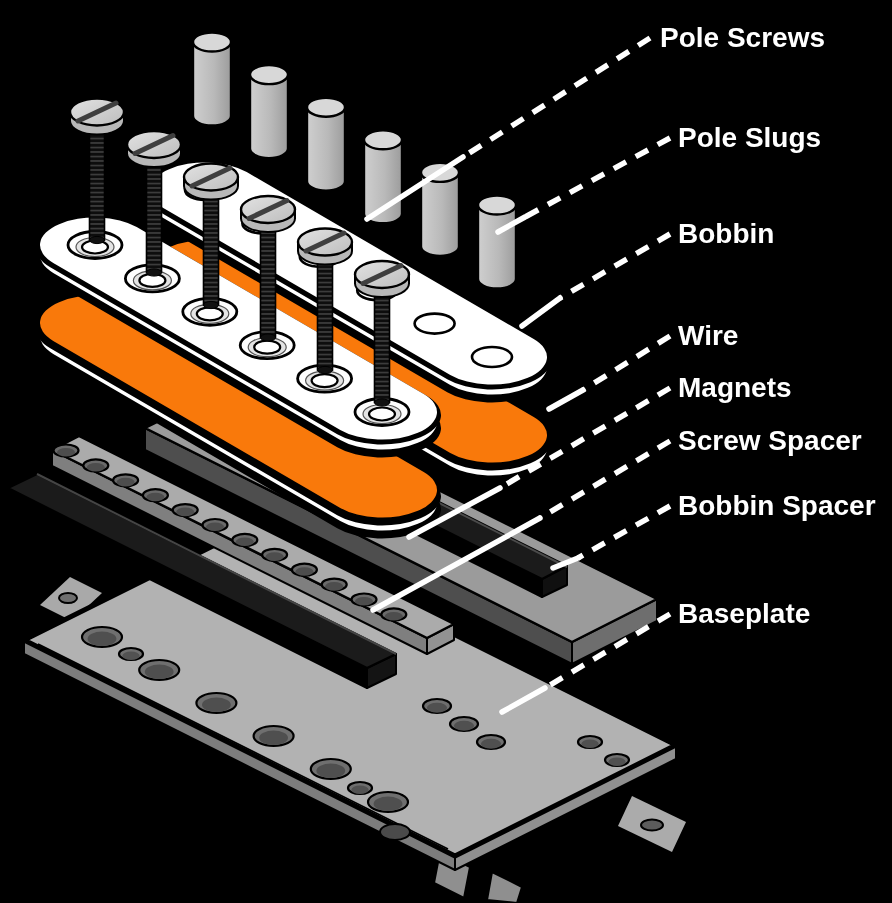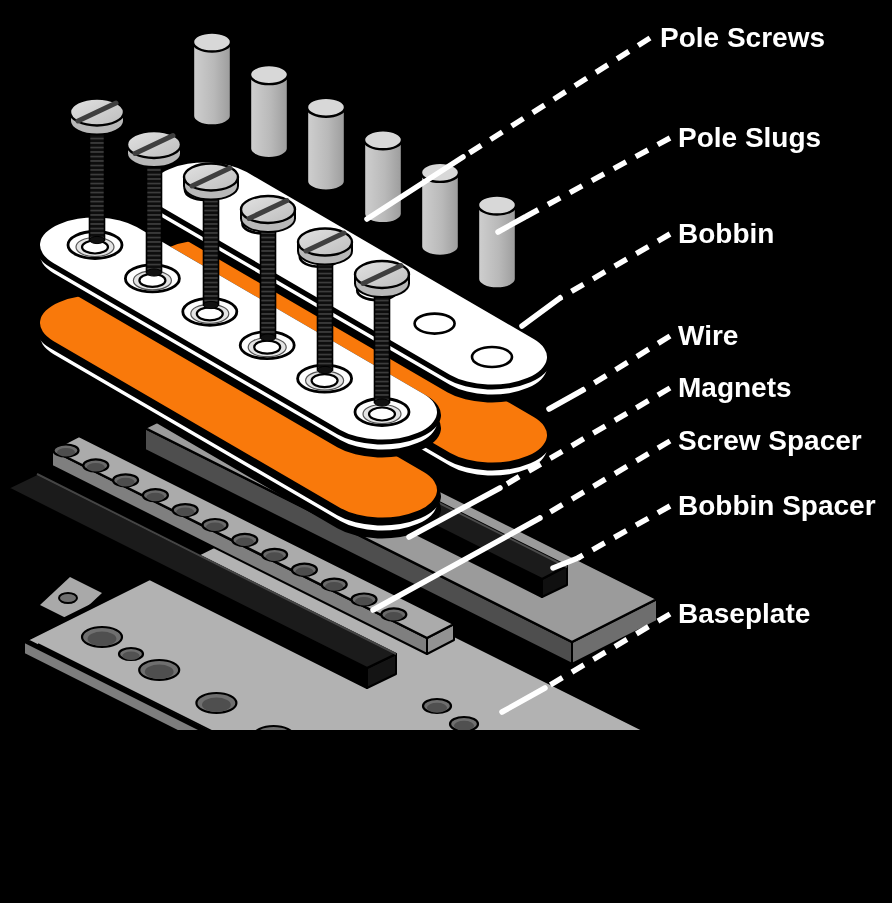--- a/index.html
+++ b/index.html
@@ -1,16 +1,16 @@
 <!DOCTYPE html>
 <html style="--coil-orange: #F9790B; --bobbin-white: #FFFFFF; --metal-light: #D6D6D6; --metal-mid: #ABABAB; --slab-gray: #9B9B9B; --bar-black: #1B1B1B; --baseplate-gray: #B2B2B2; --leader-line: #FFFFFF; --label-text: #FFFFFF; --background: #000000;"><head>
 <meta charset="utf-8">
 <style>
   html,body{margin:0;padding:0;background:#000;}
-  .stage{position:relative;width:892px;height:730px;background:var(--background,#000);overflow:hidden;}
+  .stage{position:relative;width:892px;height:903px;background:var(--background,#000);overflow:hidden;}
   svg{position:absolute;left:0;top:0;}
   text.part-label{
     font-family:"Liberation Sans","DejaVu Sans",sans-serif;
     font-weight:bold;font-size:28px;fill:var(--label-text,#fff);
   }
   .leader-dash{stroke:var(--leader-line,#fff);stroke-width:5.5;stroke-dasharray:14 11;fill:none;}
   .leader-solid{stroke:var(--leader-line,#fff);stroke-width:5.5;stroke-linecap:round;fill:none;}
   .outline{stroke:#000;stroke-linejoin:round;}
 </style>
 </head>

